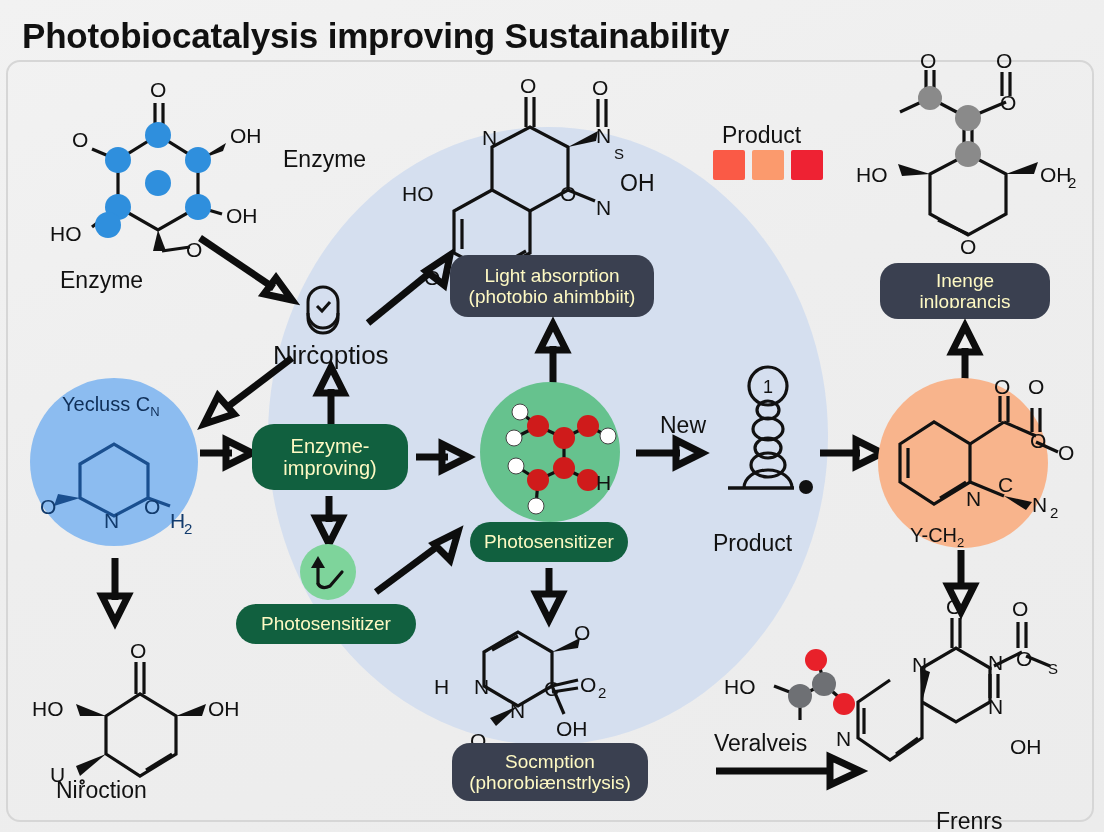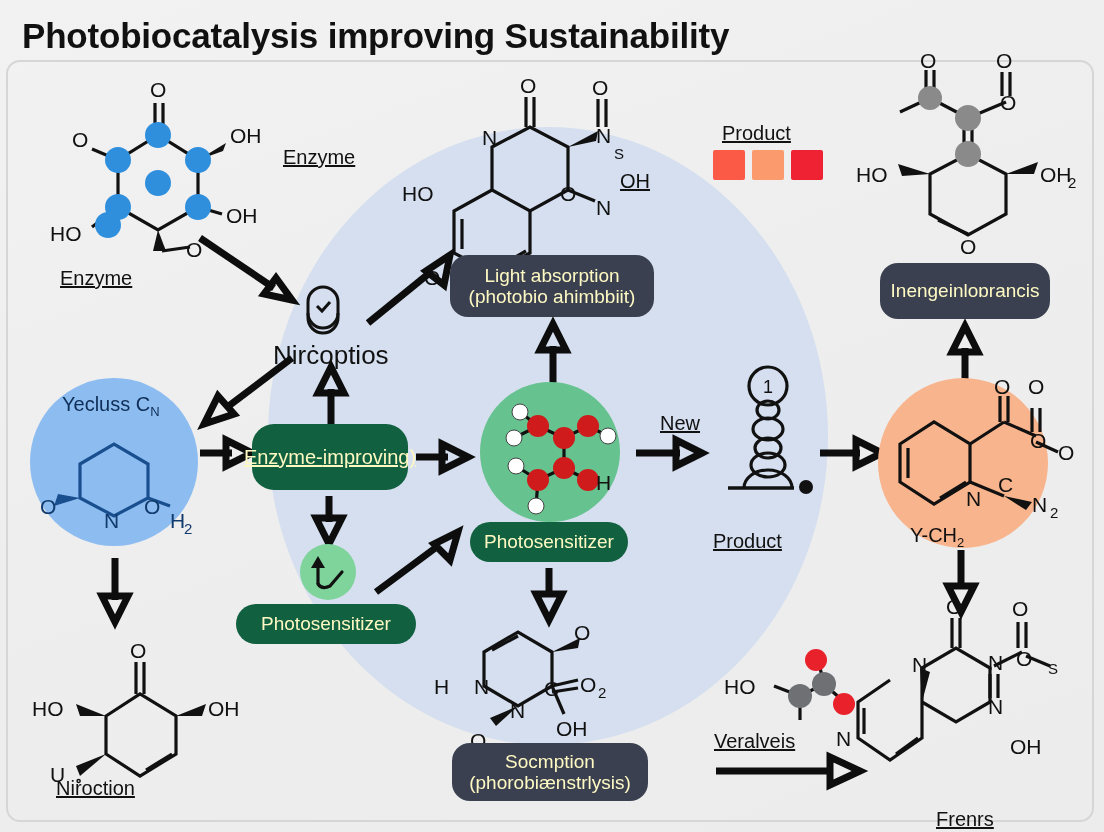--- a/index.html
+++ b/index.html
@@ -32,21 +32,21 @@
   .c-orange{background:#f8b48c;}
 
   
   .pill{position:absolute;border-radius:22px;display:flex;align-items:center;
     justify-content:center;text-align:center;color:#fef9c3;line-height:1.12;
     box-sizing:border-box;padding:7px 14px;}
   .pill-dark{background:#3a4050;font-size:19px;border-radius:18px;}
   .pill-green{background:#11603f;font-size:20px;}
 
   .lbl{position:absolute;color:#111;white-space:nowrap;}
-  .lbl-20{font-size:20px;text-decoration:underline;}
+  .lbl-20{font-size:23px;}
   .lbl-19{font-size:26px;}
 
   .atom{font-size:21px;fill:#111;}
   .atom-s{font-size:15px;fill:#111;}
   .blue-t{fill:#123b6d;}
 
   svg{position:absolute;overflow:visible;}
   .bond{stroke:#111;stroke-width:3.2;fill:none;}
   .bond-b{stroke:#1a4f8f;stroke-width:3.2;fill:none;}
 
@@ -196,21 +196,21 @@
   <div class="pill pill-dark" style="left:450px;top:255px;width:204px;height:62px;flex-direction:column;">
     <span>Light absorption</span>
     <span>(photobio ahimbbiit)</span>
   </div>
 
   <svg class="arrow" style="left:540px;top:322px;" width="26" height="66">
     <line x1="13" y1="64" x2="13" y2="24"></line>
     <path d="M13 2 L 26 28 L 0 28 Z" fill="#0d0d0d" stroke="none"></path>
   </svg>
 
-  <div class="pill pill-dark" style="left:880px;top:263px;width:170px;height:56px;flex-direction:row;">
+  <div class="pill pill-dark" style="left:880px;top:263px;width:170px;height:56px;flex-direction:column;">
     <span>Inenge</span>
     <span>inloɒrancis</span>
   </div>
 
   <svg class="arrow" style="left:952px;top:324px;" width="26" height="66">
     <line x1="13" y1="64" x2="13" y2="24"></line>
     <path d="M13 2 L 26 28 L 0 28 Z" fill="#0d0d0d" stroke="none"></path>
   </svg>
 
   <div class="circle c-blue" style="left:30px;top:378px;width:168px;height:168px;"></div>
@@ -246,21 +246,21 @@
     <path d="M66 80 L 36 68 L 40 80 Z" fill="#111"></path>
     <path d="M136 80 L 166 68 L 162 80 Z" fill="#111"></path>
     <path d="M66 118 L 36 130 L 40 140 Z" fill="#111"></path>
     <text class="atom" x="90" y="22">O</text>
     <text class="atom" x="-8" y="80">HO</text>
     <text class="atom" x="168" y="80">OH</text>
     <text class="atom" x="10" y="146">U</text>
   </svg>
   <div class="lbl lbl-20" style="left:56px;top:772px;">Nirํoction</div>
 
-  <div class="pill pill-green" style="left:252px;top:424px;width:156px;height:66px;flex-direction:row;text-decoration:underline;">
+  <div class="pill pill-green" style="left:252px;top:424px;width:156px;height:66px;flex-direction:column;">
     <span>Enzyme-</span>
     <span>improving)</span>
   </div>
 
   <svg class="arrow" style="left:414px;top:444px;" width="56" height="26">
     <line x1="2" y1="13" x2="34" y2="13"></line>
     <path d="M54 13 L 28 26 L 28 0 Z" fill="#0d0d0d" stroke="none"></path>
   </svg>
 
   <svg class="arrow" style="left:316px;top:494px;" width="26" height="52">

